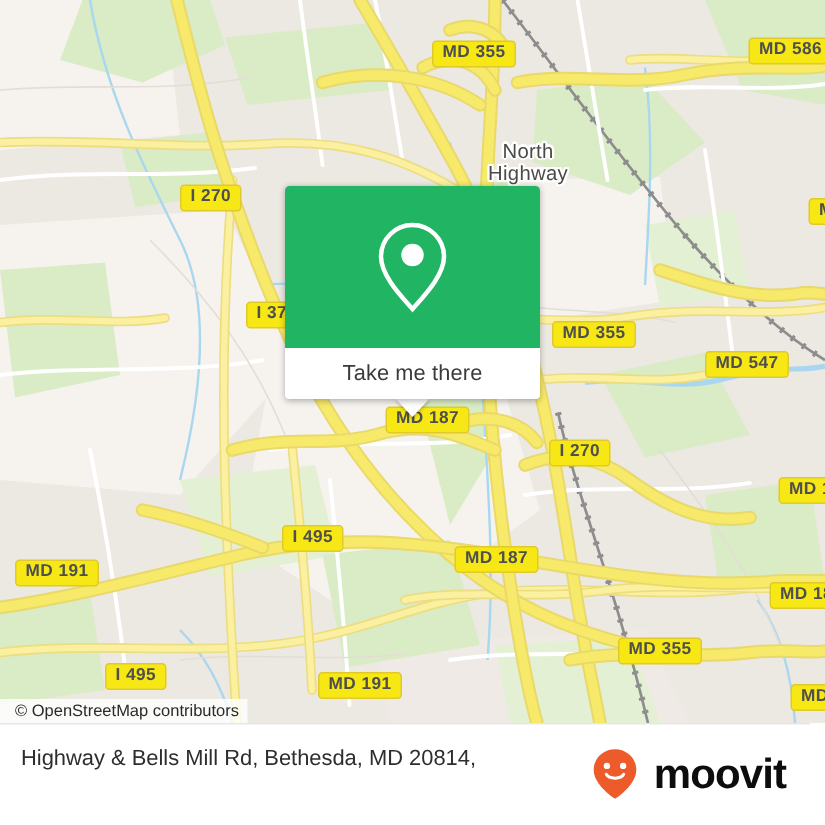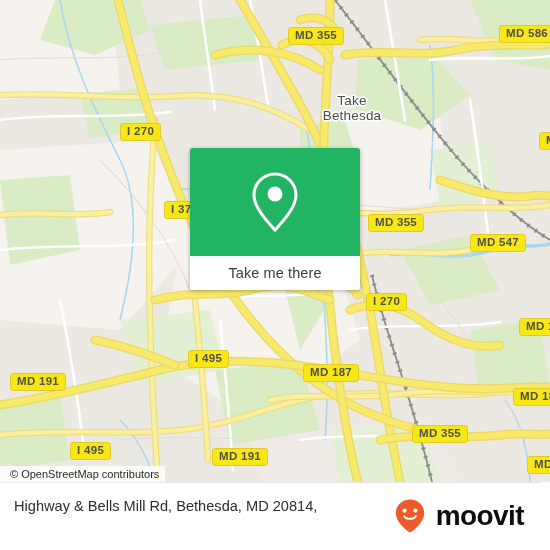--- a/index.html
+++ b/index.html
@@ -52,21 +52,20 @@
 
   
   #card{
     position:absolute;
     left:190px;top:124px;
     width:170px;height:142px;
     border-radius:3px;
     box-shadow:0 1px 4px rgba(0,0,0,.30);
     overflow:hidden;
     background:#fff;
-    margin-top:24px;
   }
   #card-top{
     height:108px;
     background:#21b462;
     display:flex;align-items:center;justify-content:center;
   }
   #card-bottom{
     height:34px;
     background:#fff;
     display:flex;align-items:center;justify-content:center;
@@ -262,22 +261,22 @@
       <path class="mw" d="M155 300 C190 290 220 298 250 290 C285 280 305 290 330 300"></path>
 
       <path class="mw-case" d="M440 180 C470 190 500 200 530 196 C540 194 546 196 550 196"></path>
       <path class="mw" d="M440 180 C470 190 500 200 530 196 C540 194 546 196 550 196"></path>
 
       <path class="mw-case" d="M380 440 C420 432 460 440 500 435 C525 432 540 436 550 434"></path>
       <path class="mw" d="M380 440 C420 432 460 440 500 435 C525 432 540 436 550 434"></path>
     </svg>
 
     <div class="place-label" style="left:352px;top:93px;transform:translate(-50%,0);">
-      <div>Take</div>
-      <div>Bethesda</div>
+      <div>North</div>
+      <div>Highway</div>
     </div>
 
     <div class="shield" style="left:288px;top:27px;">MD 355</div>
     <div class="shield" style="left:499px;top:25px;">MD 586</div>
     <div class="shield" style="left:120px;top:123px;">I 270</div>
     <div class="shield" style="left:164px;top:201px;">I 37</div>
     <div class="shield" style="left:368px;top:214px;">MD 355</div>
     <div class="shield" style="left:470px;top:208px;margin-top:26px;">MD 547</div>
     <div class="shield" style="left:539px;top:132px;">M</div>
     <div class="shield" style="left:257px;top:271px;">MD 187</div>

